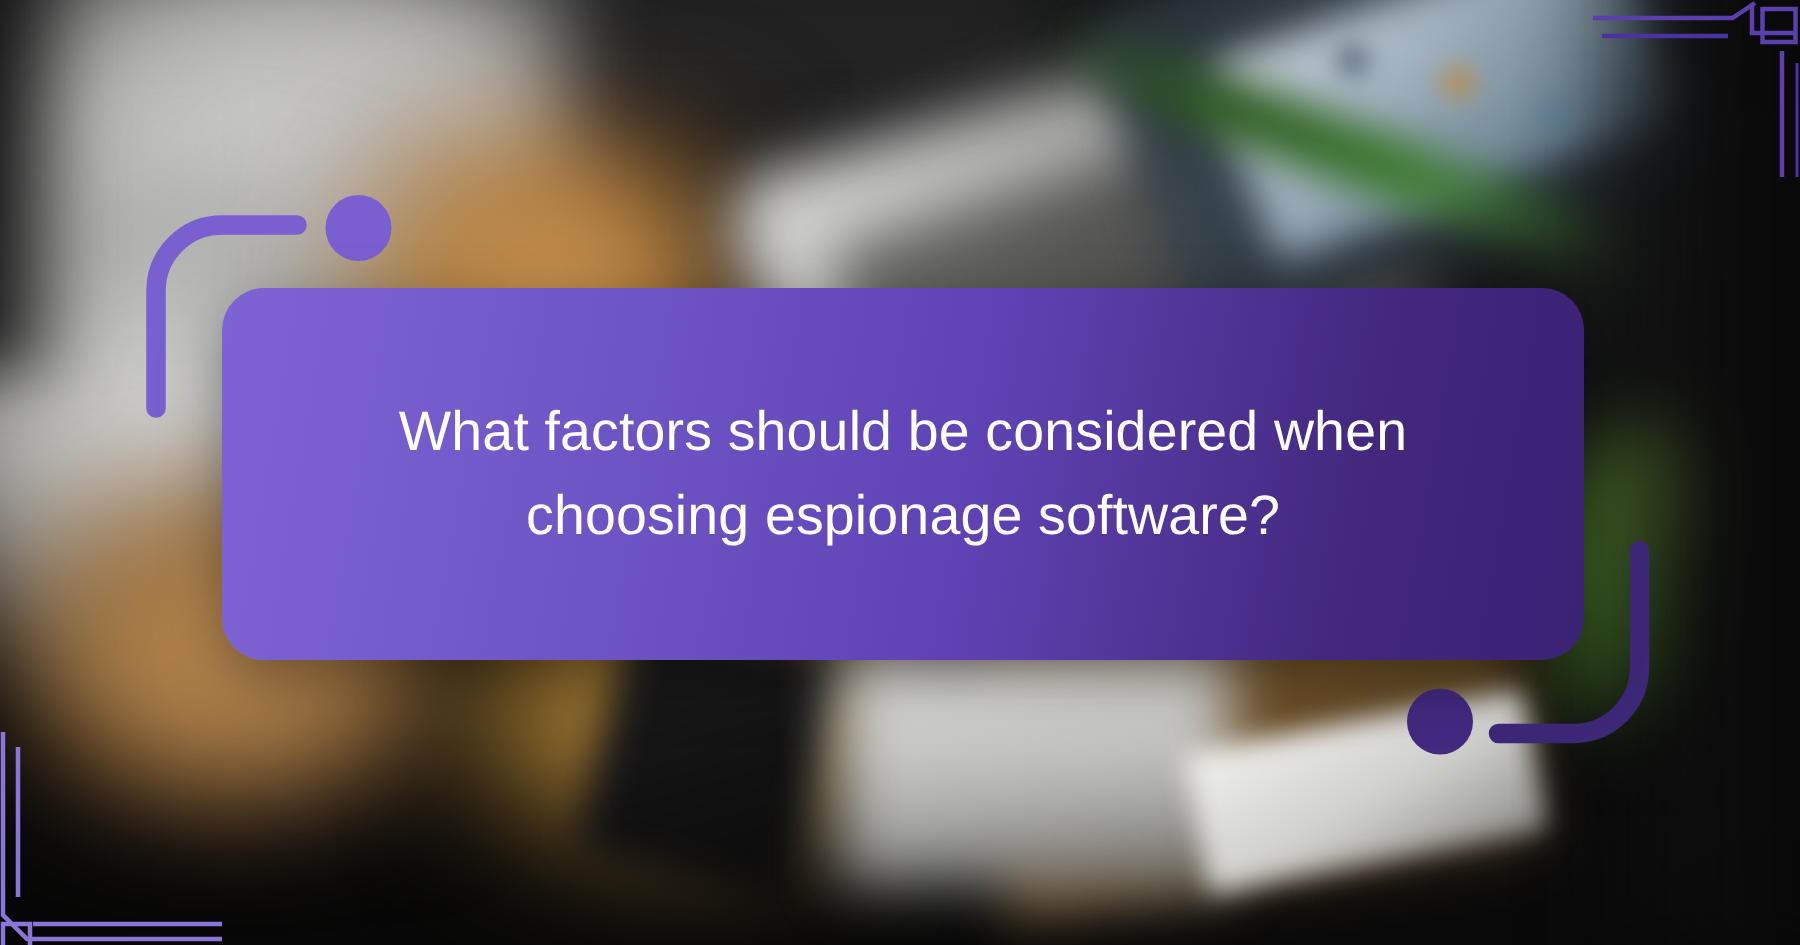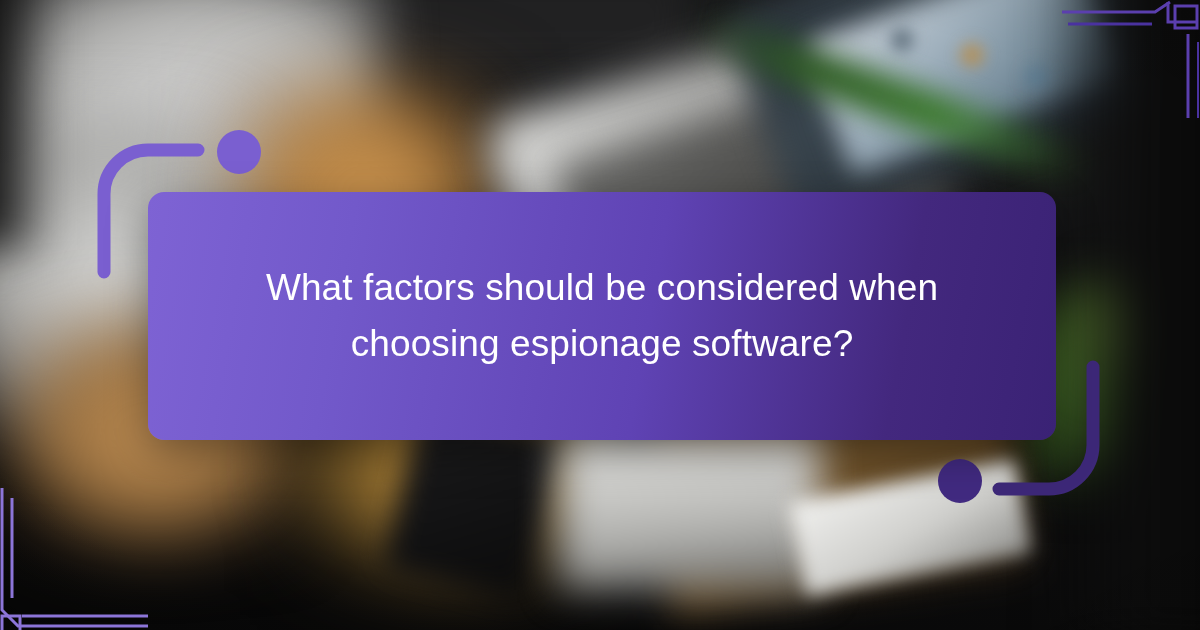--- a/index.html
+++ b/index.html
@@ -178,21 +178,21 @@
     border-radius:50%;
   }
   #dot-top { left:217px; top:130px; width:44px; height:44px; background:#7a5fd0; }
   #dot-bottom { left:938px; top:459px; width:44px; height:44px; background:#412a80; }
 
   
   #question-card {
     position:absolute;
     left:148px; top:192px;
     width:908px; height:248px;
-    border-radius:16px;
+    border-radius:28px;
     background:linear-gradient(100deg,#7e63d4 0%, #7259ca 22%, #5f43b4 55%, #43287e 82%, #3a2275 100%);
     box-shadow:0 14px 40px rgba(0,0,0,0.35);
     z-index:4;
     display:flex;
     align-items:center;
     justify-content:center;
     padding:0 60px;
   }
   #question-text {
     color:#ffffff;

